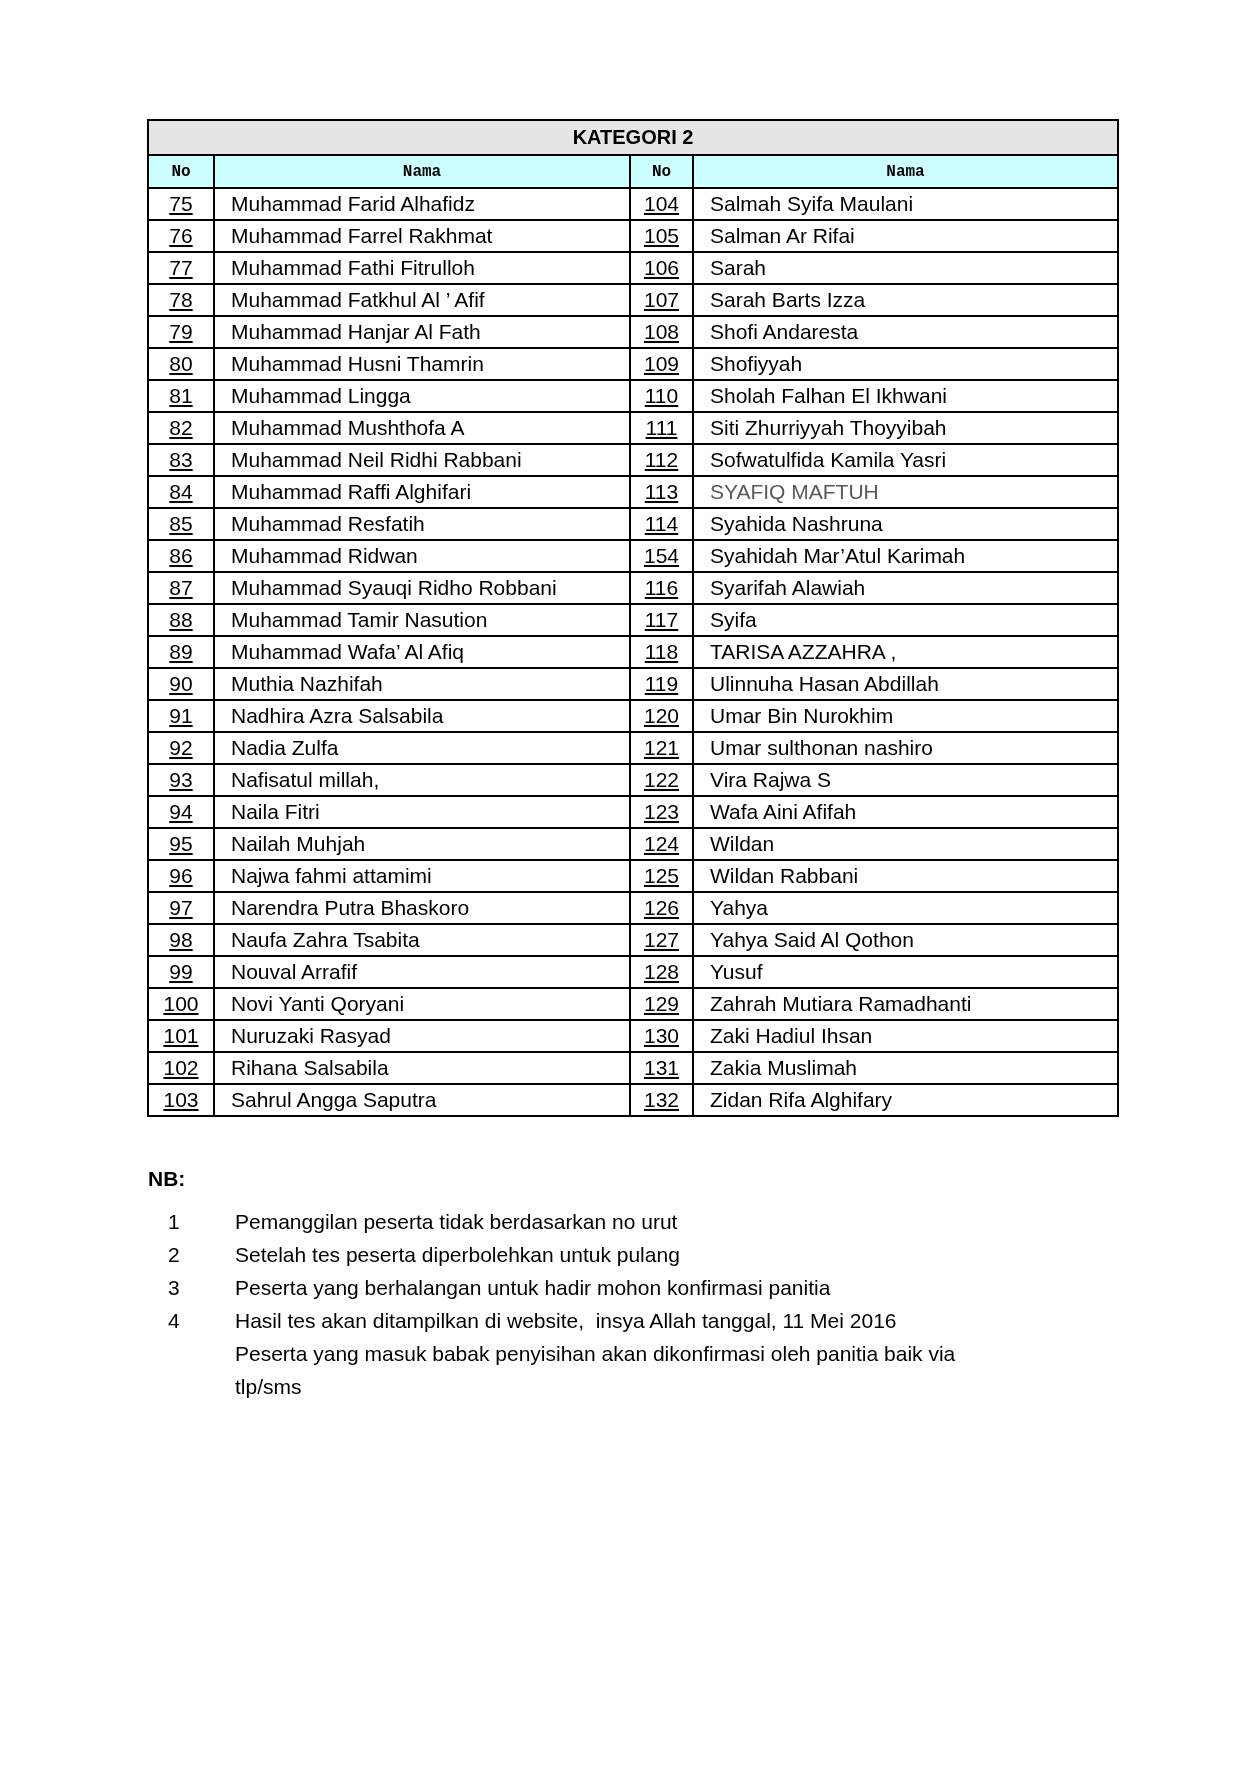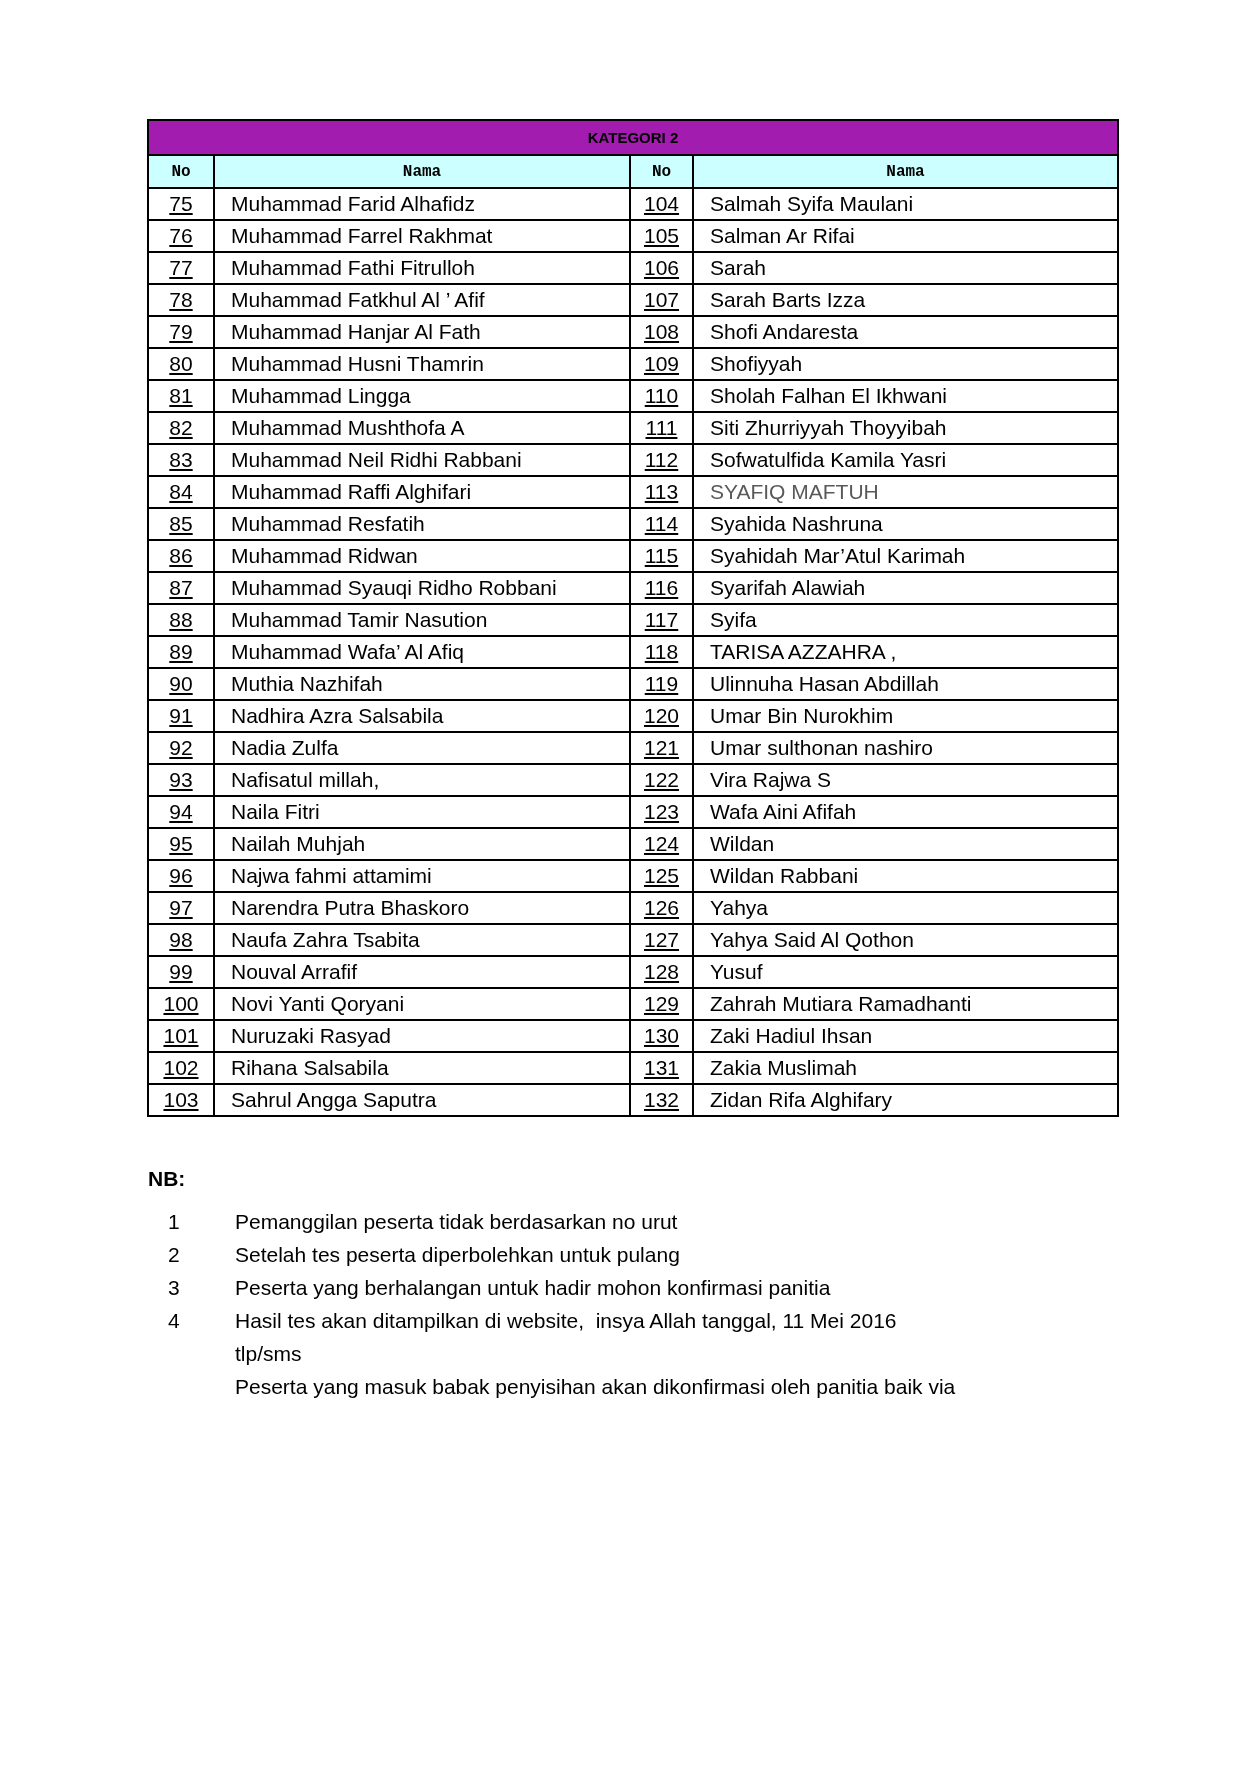--- a/index.html
+++ b/index.html
@@ -20,22 +20,22 @@
   .doc-table td, .doc-table th {
     border: 2px solid var(--border-color, #000);
     overflow: hidden;
     white-space: nowrap;
   }
   .title-cell {
     height: 31px;
     text-align: center;
     vertical-align: middle;
     font-weight: bold;
-    font-size: 15px;
-    background: #a21caf;
+    font-size: 20px;
+    background: #e5e5e5;
   }
   .col-head {
     height: 29px;
     text-align: center;
     vertical-align: middle;
     font-weight: bold;
     font-size: 16px;
     background: var(--header-bg, #ccffff);
     font-family: Liberation Mono, monospace;
   }
@@ -145,21 +145,21 @@
       </tr>
       <tr>
         <td class="no">85</td>
         <td class="nama">Muhammad Resfatih</td>
         <td class="no">114</td>
         <td class="nama">Syahida Nashruna</td>
       </tr>
       <tr>
         <td class="no">86</td>
         <td class="nama">Muhammad Ridwan</td>
-        <td class="no">115</td>
+        <td class="no">154</td>
         <td class="nama">Syahidah Mar’Atul Karimah</td>
       </tr>
       <tr>
         <td class="no">87</td>
         <td class="nama">Muhammad Syauqi Ridho Robbani</td>
         <td class="no">116</td>
         <td class="nama">Syarifah Alawiah</td>
       </tr>
       <tr>
         <td class="no">88</td>
@@ -278,18 +278,18 @@
       <div class="note-item">
         <div class="note-num">3</div>
         <div class="note-lines">
           <div class="note-line">Peserta yang berhalangan untuk hadir mohon konfirmasi panitia</div>
         </div>
       </div>
       <div class="note-item">
         <div class="note-num">4</div>
         <div class="note-lines">
           <div class="note-line">Hasil tes akan ditampilkan di website,  insya Allah tanggal, 11 Mei 2016</div>
+          <div class="note-line">Peserta yang masuk babak penyisihan akan dikonfirmasi oleh panitia baik via</div>
           <div class="note-line">tlp/sms</div>
-          <div class="note-line">Peserta yang masuk babak penyisihan akan dikonfirmasi oleh panitia baik via</div>
         </div>
       </div>
     </div>
 </div>
 
 </body></html>

